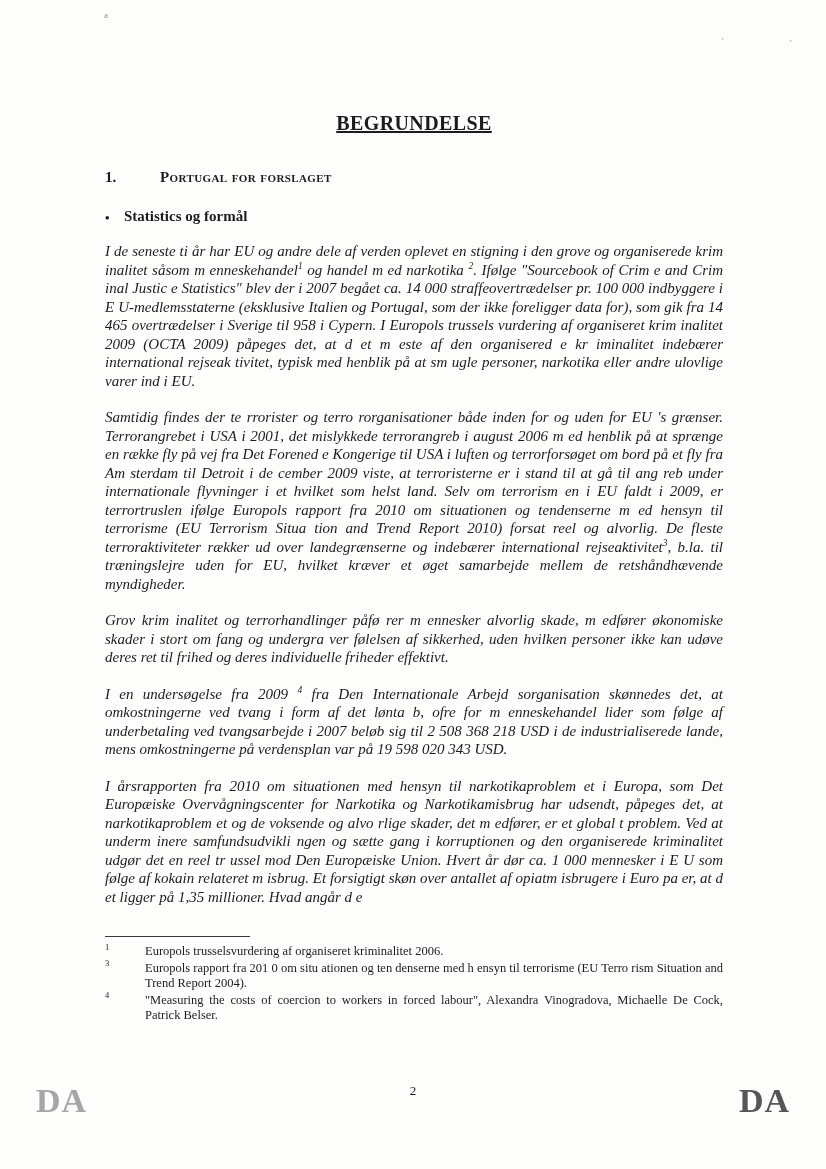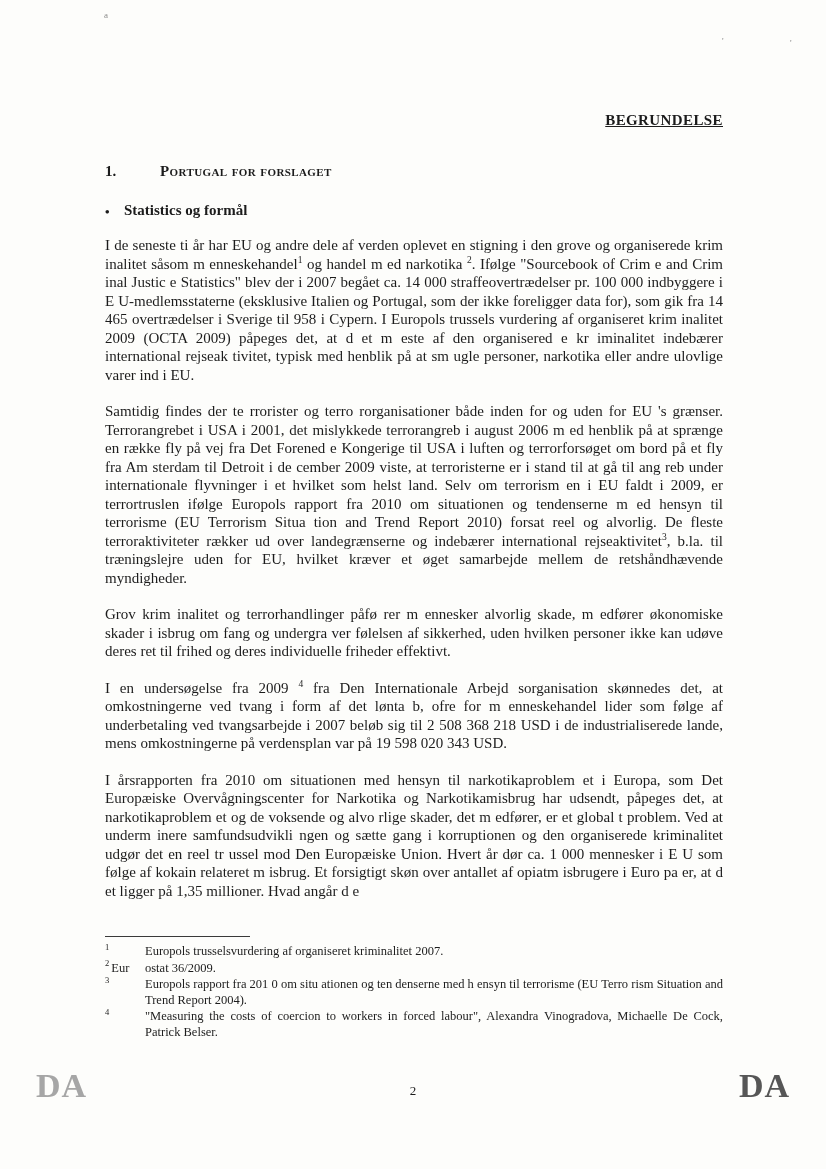--- a/index.html
+++ b/index.html
@@ -17,23 +17,23 @@
 
   .artifact { position: absolute; color: #8a8a8a; font-size: 9px; }
   .artifact-1 { left: 104px; top: 10px; }
   .artifact-2 { left: 722px; top: 36px; }
   .artifact-3 { left: 790px; top: 38px; }
 
   .content { position: absolute; left: 105px; top: 0; width: 618px; }
 
   .title {
     margin-top: 112px;
-    text-align: right;
+    text-align: center;
     font-weight: bold;
-    font-size: 15px;
+    font-size: 20px;
     letter-spacing: 0.4px;
   }
   .title span { text-decoration: underline; }
 
   .section-heading {
     margin-top: 34px;
     display: flex;
     font-weight: bold;
     font-size: 15px;
   }
@@ -46,20 +46,21 @@
     font-weight: bold;
     font-size: 15px;
   }
   .bullet { width: 19px; flex-shrink: 0; font-size: 13px; line-height: 19px; }
 
   p.body {
     font-size: 15px;
     line-height: 18.5px;
     text-align: justify;
     margin: 0 0 18px 0;
+    font-style: italic;
   }
   p.body.first { margin-top: 15px; }
   sup.ref {
     font-size: 9.5px;
     vertical-align: super;
     line-height: 0;
   }
 
   .footnotes { position: absolute; left: 105px; top: 936px; width: 618px; }
   .fn-rule { width: 145px; border-top: 1px solid #3a3a3a; margin-bottom: 7px; }
@@ -68,21 +69,21 @@
     font-size: 12.5px;
     line-height: 15.5px;
     margin-bottom: 1px;
   }
   .fn-marker { width: 40px; flex-shrink: 0; }
   .fn-marker sup { font-size: 8.5px; vertical-align: super; line-height: 0; margin-right: 2px; }
   .fn-text { flex: 1; text-align: justify; }
 
   .da-left, .da-right {
     position: absolute;
-    bottom: 64px;
+    bottom: 49px;
     font-size: 34px;
     font-weight: bold;
     letter-spacing: 1px;
     font-family: "Liberation Serif", "DejaVu Serif", serif;
   }
   .da-left  { left: 36px;  color: #a6a6a6; }
   .da-right { right: 36px; color: #565656; }
   .page-number {
     position: absolute;
     left: 0; right: 0;
@@ -113,40 +114,36 @@
 
     <div class="subsection">
       <span class="bullet">•</span>
       <span>Statistics og formål</span>
     </div>
 
     <p class="body first"><span>I de seneste ti år har EU og andre dele af verden oplevet en stigning i den grove og organiserede krim inalitet såsom m enneskehandel</span><sup class="ref">1</sup><span> og handel m ed narkotika </span><sup class="ref">2</sup><span>. Ifølge "Sourcebook of Crim e and Crim inal Justic e Statistics" blev der i 2007 begået ca. 14 000 straffeovertrædelser pr. 100 000 indbyggere i E U-medlemsstaterne (eksklusive Italien og Portugal, som der ikke foreligger data for), som gik fra 14 465 overtrædelser i Sverige til 958 i Cypern. I Europols trussels vurdering af organiseret krim inalitet 2009 (OCTA 2009) påpeges det, at d et m este af den organisered e kr iminalitet indebærer international rejseak tivitet, typisk med henblik på at sm ugle personer, narkotika eller andre ulovlige varer ind i EU.</span></p>
 
     <p class="body"><span>Samtidig findes der te rrorister og terro rorganisationer både inden for og uden for EU 's grænser. Terrorangrebet i USA i 2001, det mislykkede terrorangreb i august 2006 m ed henblik på at sprænge en række fly på vej fra Det Forened e Kongerige til USA i luften og terrorforsøget om bord på et fly fra Am sterdam til Detroit i de cember 2009 viste, at terroristerne er i stand til at gå til ang reb under internationale flyvninger i et hvilket som helst land. Selv om terrorism en i EU faldt i 2009, er terrortruslen ifølge Europols rapport fra 2010 om situationen og tendenserne m ed hensyn til terrorisme (EU Terrorism Situa tion and Trend Report 2010) forsat reel og alvorlig. De fleste terroraktiviteter rækker ud over landegrænserne og indebærer international rejseaktivitet</span><sup class="ref">3</sup><span>, b.la. til træningslejre uden for EU, hvilket kræver et øget samarbejde mellem de retshåndhævende myndigheder.</span></p>
 
-    <p class="body"><span>Grov krim inalitet og terrorhandlinger påfø rer m ennesker alvorlig skade, m edfører økonomiske skader i isbrug om fang og undergra ver følelsen af sikkerhed, uden hvilken personer ikke kan udøve deres ret til frihed og deres individuelle friheder effektivt.</span></p>
+    <p class="body"><span>Grov krim inalitet og terrorhandlinger påfø rer m ennesker alvorlig skade, m edfører økonomiske skader i stort om fang og undergra ver følelsen af sikkerhed, uden hvilken personer ikke kan udøve deres ret til frihed og deres individuelle friheder effektivt.</span></p>
 
     <p class="body"><span>I en undersøgelse fra 2009 </span><sup class="ref">4</sup><span> fra Den Internationale Arbejd sorganisation skønnedes det, at omkostningerne ved tvang i form af det lønta b, ofre for m enneskehandel lider som følge af underbetaling ved tvangsarbejde i 2007 beløb sig til 2 508 368 218 USD i de industrialiserede lande, mens omkostningerne på verdensplan var på 19 598 020 343 USD.</span></p>
 
     <p class="body"><span>I årsrapporten fra 2010 om situationen med hensyn til narkotikaproblem et i Europa, som Det Europæiske Overvågningscenter for Narkotika og Narkotikamisbrug har udsendt, påpeges det, at narkotikaproblem et og de voksende og alvo rlige skader, det m edfører, er et global t problem. Ved at underm inere samfundsudvikli ngen og sætte gang i korruptionen og den organiserede kriminalitet udgør det en reel tr ussel mod Den Europæiske Union. Hvert år dør ca. 1 000 mennesker i E U som følge af kokain relateret m isbrug. Et forsigtigt skøn over antallet af opiatm isbrugere i Euro pa er, at d et ligger på 1,35 millioner. Hvad angår d e</span></p>
 
   </div>
 
   <div class="footnotes">
     <div class="fn-rule"></div>
 
     <div class="footnote">
       <span class="fn-marker"><sup>1</sup><span></span></span>
-      <span class="fn-text">Europols trusselsvurdering af organiseret kriminalitet 2007.</span>
+      <span class="fn-text">Europols trusselsvurdering af organiseret kriminalitet 2006.</span>
     </div>
 
-    <div class="footnote">
-      <span class="fn-marker"><sup>2</sup><span>Eur</span></span>
-      <span class="fn-text">ostat 36/2009.</span>
-    </div>
 
     <div class="footnote">
       <span class="fn-marker"><sup>3</sup><span></span></span>
       <span class="fn-text">Europols rapport fra 201 0 om situ ationen og ten denserne med h ensyn til terrorisme (EU Terro rism Situation and Trend Report 2004).</span>
     </div>
 
     <div class="footnote">
       <span class="fn-marker"><sup>4</sup><span></span></span>
       <span class="fn-text">"Measuring the costs of coercion to workers in forced labour", Alexandra Vinogradova, Michaelle De Cock, Patrick Belser.</span>
     </div>

